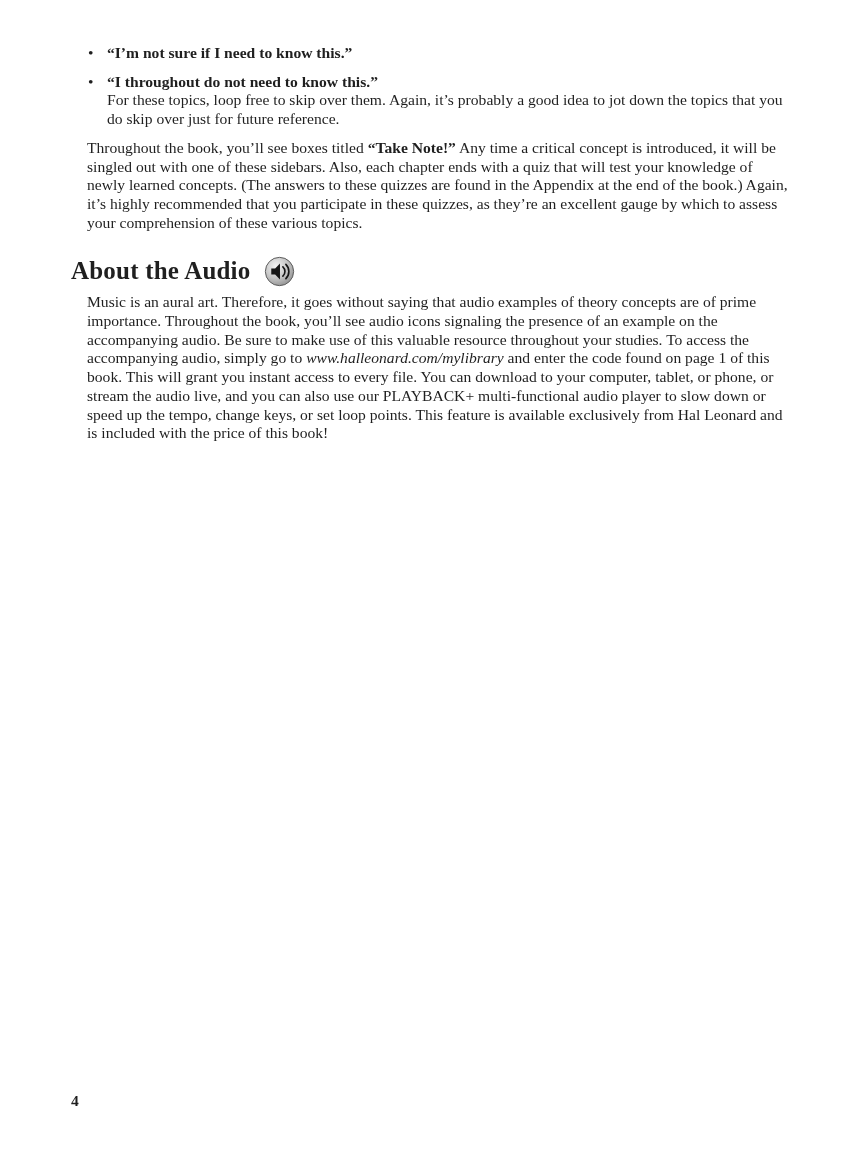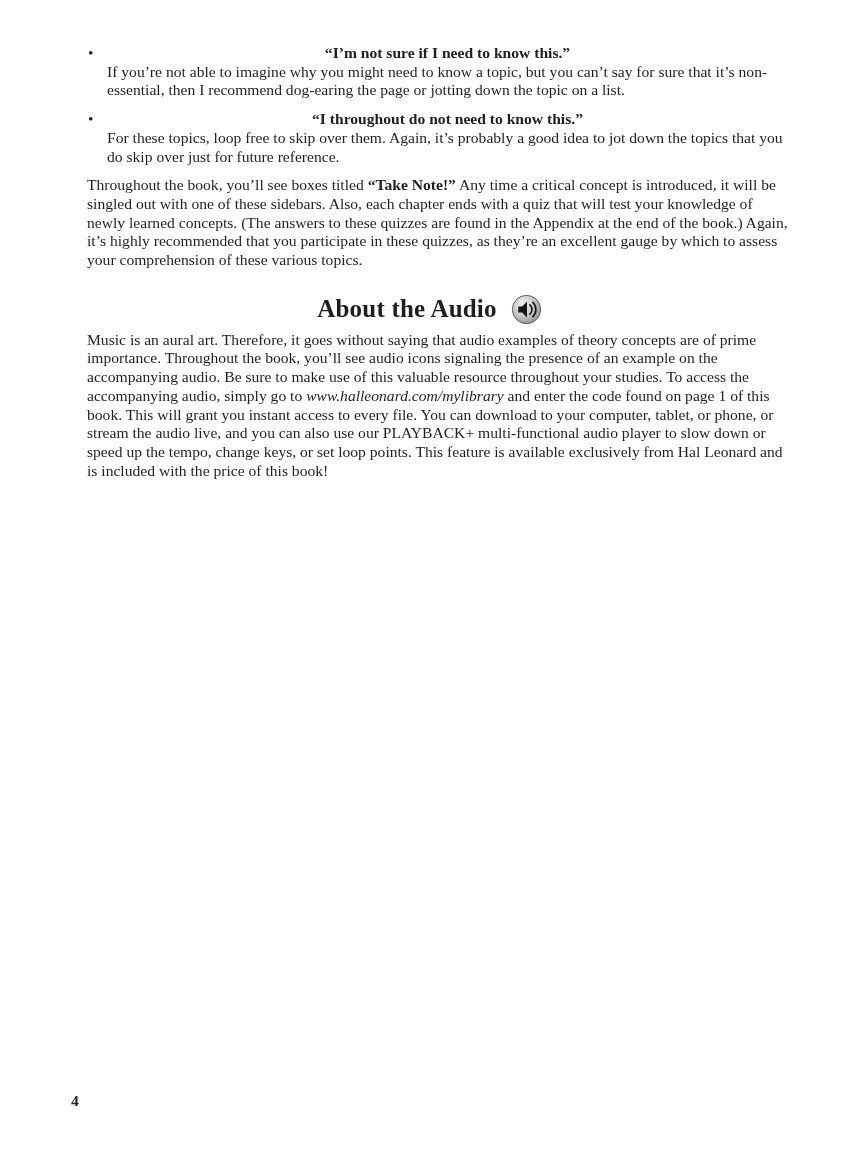--- a/index.html
+++ b/index.html
@@ -28,33 +28,31 @@
   }
   .bullet-marker {
     width: 19px;
     margin-left: 17px;
     flex: 0 0 19px;
   }
   .bullet-content { flex: 1; }
   .bullet-heading {
     font-weight: bold;
     margin: 0;
-    text-align: center;
   }
   .bullet-body { margin: 0; }
   .para {
     margin: 0 0 10px 16px;
   }
   .section-heading-row {
     display: flex;
     align-items: center;
     gap: 14px;
     margin-top: 24px;
     margin-bottom: 6px;
-    justify-content: center;
   }
   .section-heading {
     font-size: 25px;
     font-weight: bold;
     margin: 0;
     letter-spacing: 0.2px;
   }
   .audio-icon-wrap {
     width: 31px;
     height: 31px;
@@ -77,21 +75,20 @@
 
 <div class="page">
   <div class="content">
 
     <div class="bullet-list">
 
       <div class="bullet-item">
         <span class="bullet-marker">•</span>
         <div class="bullet-content">
           <p class="bullet-heading">“I’m not sure if I need to know this.”</p>
-          <p class="bullet-body">If you’re not able to imagine why you might need to know a topic, but you can’t say for sure that it’s non-essential, then I recommend dog-earing the page or jotting down the topic on a list.</p>
         </div>
       </div>
 
       <div class="bullet-item">
         <span class="bullet-marker">•</span>
         <div class="bullet-content">
           <p class="bullet-heading">“I throughout do not need to know this.”</p>
           <p class="bullet-body">For these topics, loop free to skip over them. Again, it’s probably a good idea to jot down the topics that you do skip over just for future reference.</p>
         </div>
       </div>

